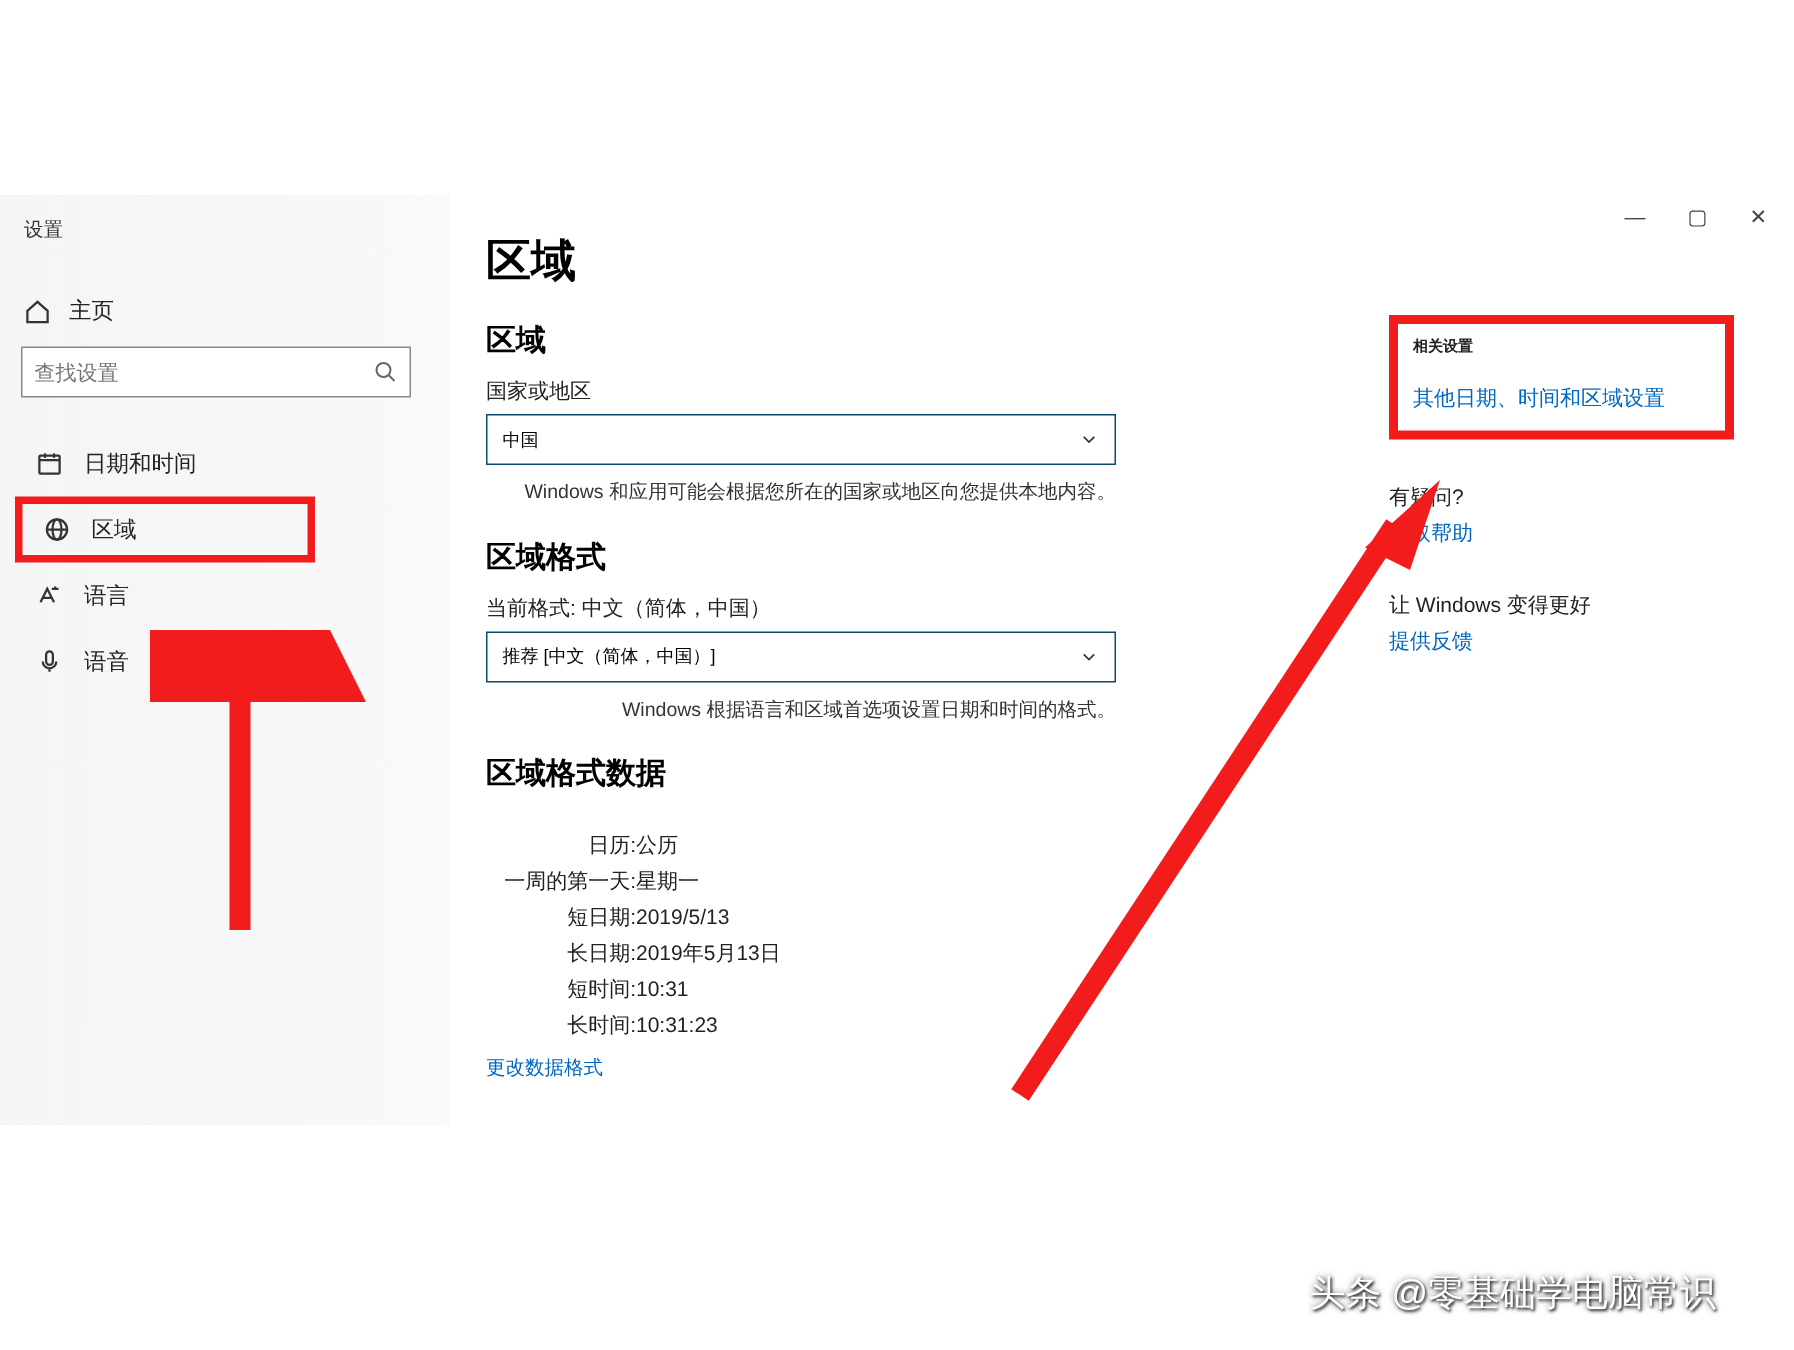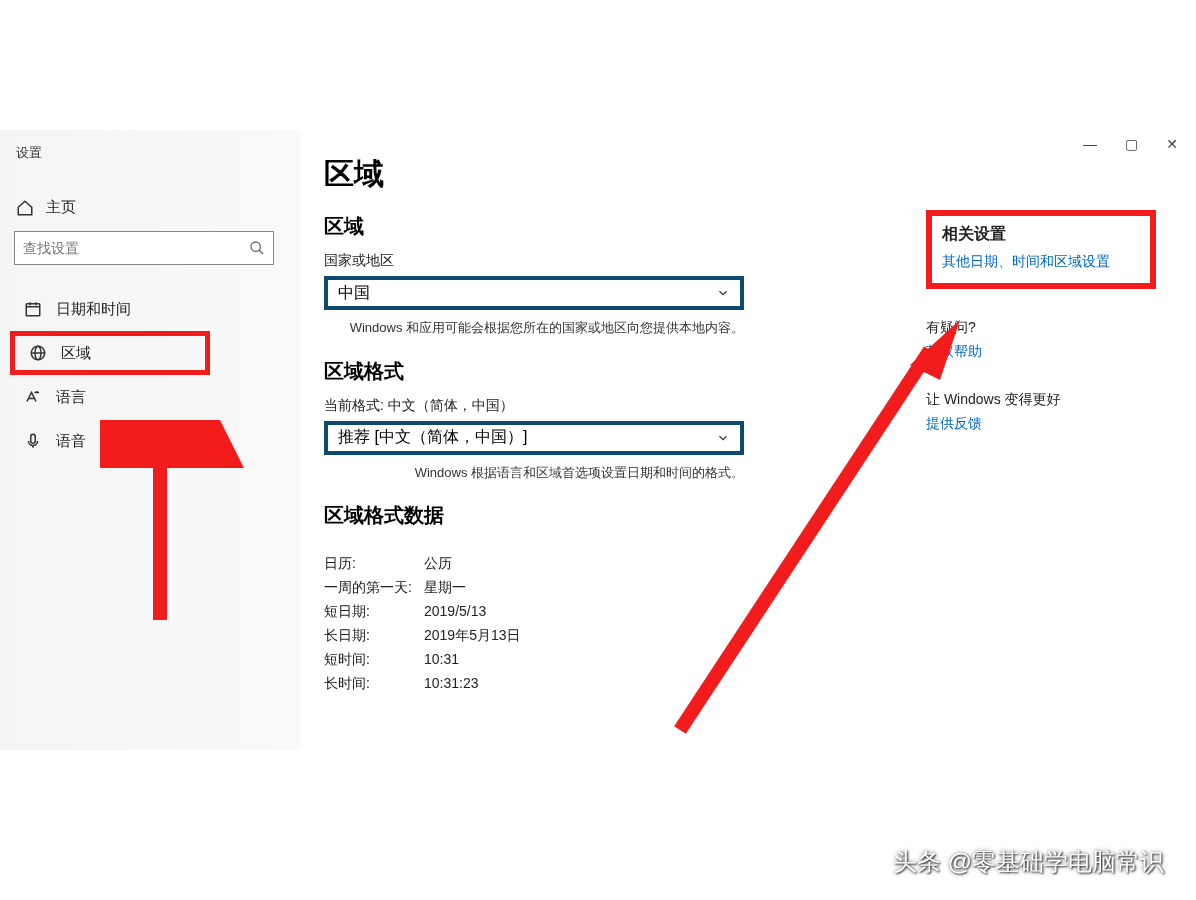--- a/index.html
+++ b/index.html
@@ -96,41 +96,42 @@
     font-size: 20px;
     font-weight: 600;
     margin: 12px 0 12px 0;
   }
   .label {
     font-size: 14px;
     color: #222;
     margin-bottom: 6px;
   }
   .dropdown {
-    border: 4px solid #0c4a6e;
+    border: 1px solid #0c4a6e;
     width: 420px;
     height: 34px;
     display: flex;
     align-items: center;
     justify-content: space-between;
     padding: 0 10px;
-    font-size: 16px;
+    font-size: 12px;
     margin-bottom: 8px;
   }
   .dropdown svg { width: 14px; height: 14px; }
   .desc {
     font-size: 13px;
     color: #333;
     width: 420px;
     line-height: 1.5;
     margin-bottom: 20px;
     text-align: right;
   }
   .data-table {
     margin-top: 26px;
+    text-align: right;
   }
   .data-row {
     display: flex;
     font-size: 14px;
     color: #222;
     margin-bottom: 6px;
   }
   .data-row .k { width: 100px; }
   .link {
     color: #0067c0;
@@ -144,24 +145,24 @@
     top: 80px;
     right: 40px;
     width: 230px;
   }
   .related-box {
     border: 6px solid #f21c1c;
     padding: 8px 10px 12px 10px;
     margin-bottom: 30px;
   }
   .related-box .rh {
-    font-size: 16px;
+    font-size: 10px;
     font-weight: 600;
     color: #222;
-    margin-bottom: 8px;
+    margin-bottom: 19px;
   }
   .related-box .rl {
     color: #0067c0;
     font-size: 14px;
   }
   .help-block {
     margin-bottom: 30px;
   }
   .help-block .hh {
     font-size: 14px;
@@ -178,21 +179,21 @@
     top: 6px;
     right: 18px;
     display: flex;
     gap: 28px;
     color: #444;
     font-size: 14px;
   }
   .watermark {
     position: absolute;
     bottom: 22px;
-    right: 32px;
+    right: 52px;
     font-size: 24px;
     color: #fff;
     font-weight: 500;
     text-shadow: 0 0 4px rgba(0,0,0,.6), 1px 1px 2px rgba(0,0,0,.8);
     text-align: right;
   }
   
   .arrow {
     position: absolute;
     pointer-events: none;
@@ -307,20 +308,21 @@
         </div>
       <div class="data-row">
           <span class="k">短时间:</span>
           <span>10:31</span>
         </div>
       <div class="data-row">
           <span class="k">长时间:</span>
           <span>10:31:23</span>
         </div>
     </div>
+    <span class="link">更改数据格式</span>
 
     <div class="right-pane">
       <div class="related-box">
         <div class="rh">相关设置</div>
         <div class="rl">其他日期、时间和区域设置</div>
       </div>
       <div class="help-block">
         <div class="hh">有疑问?</div>
         <div class="hl">获取帮助</div>
       </div>

